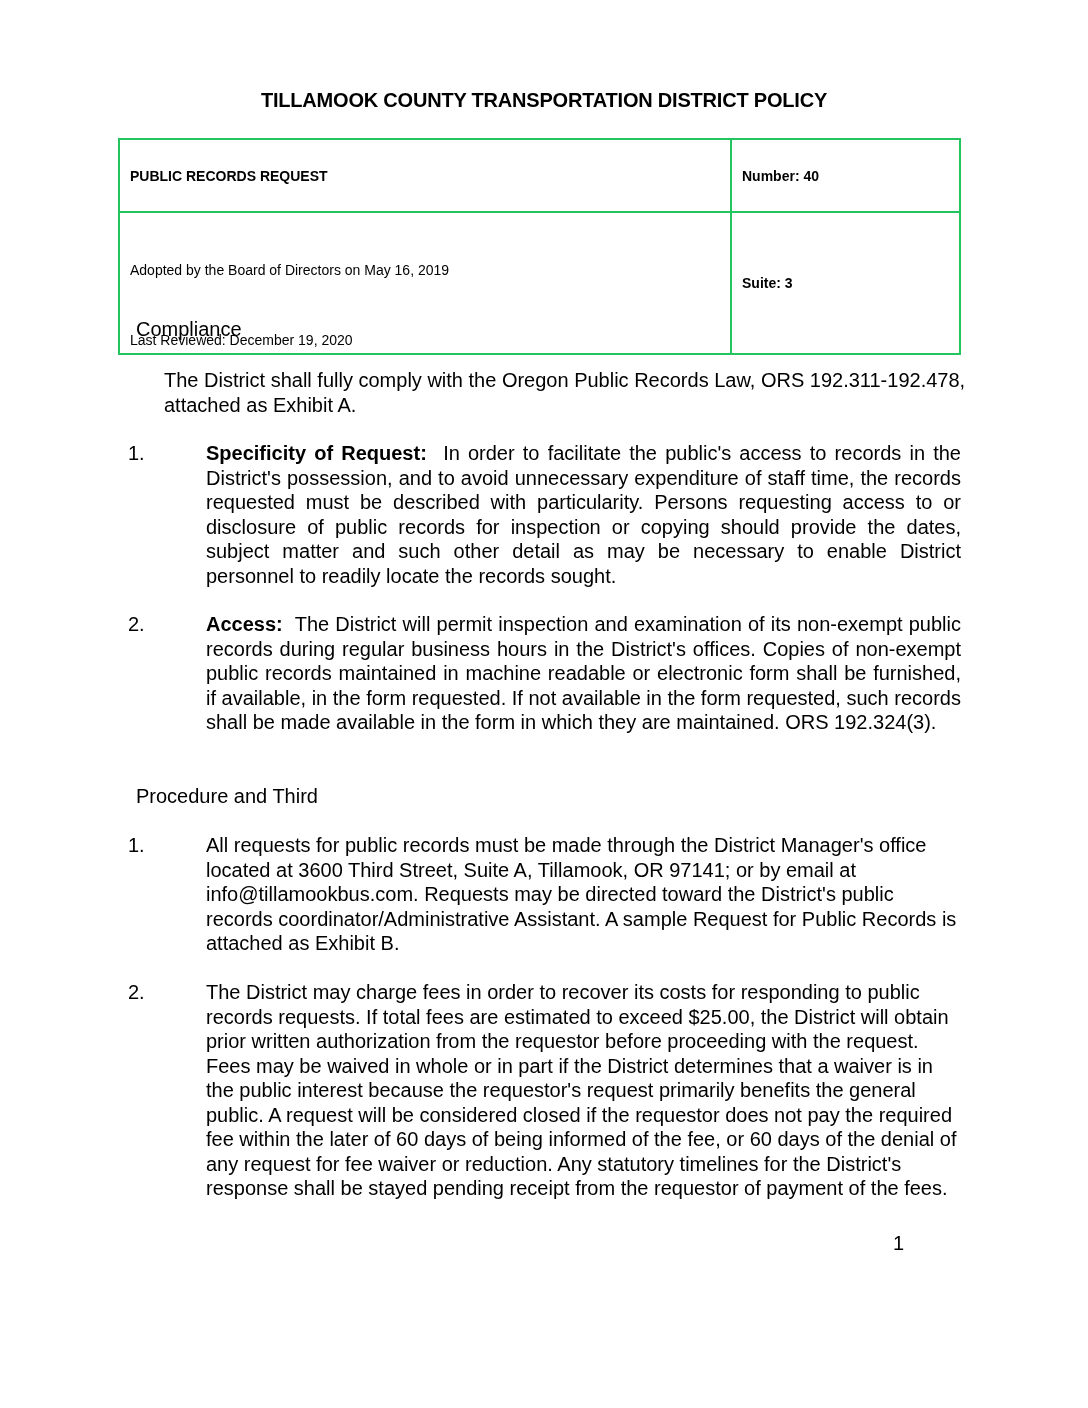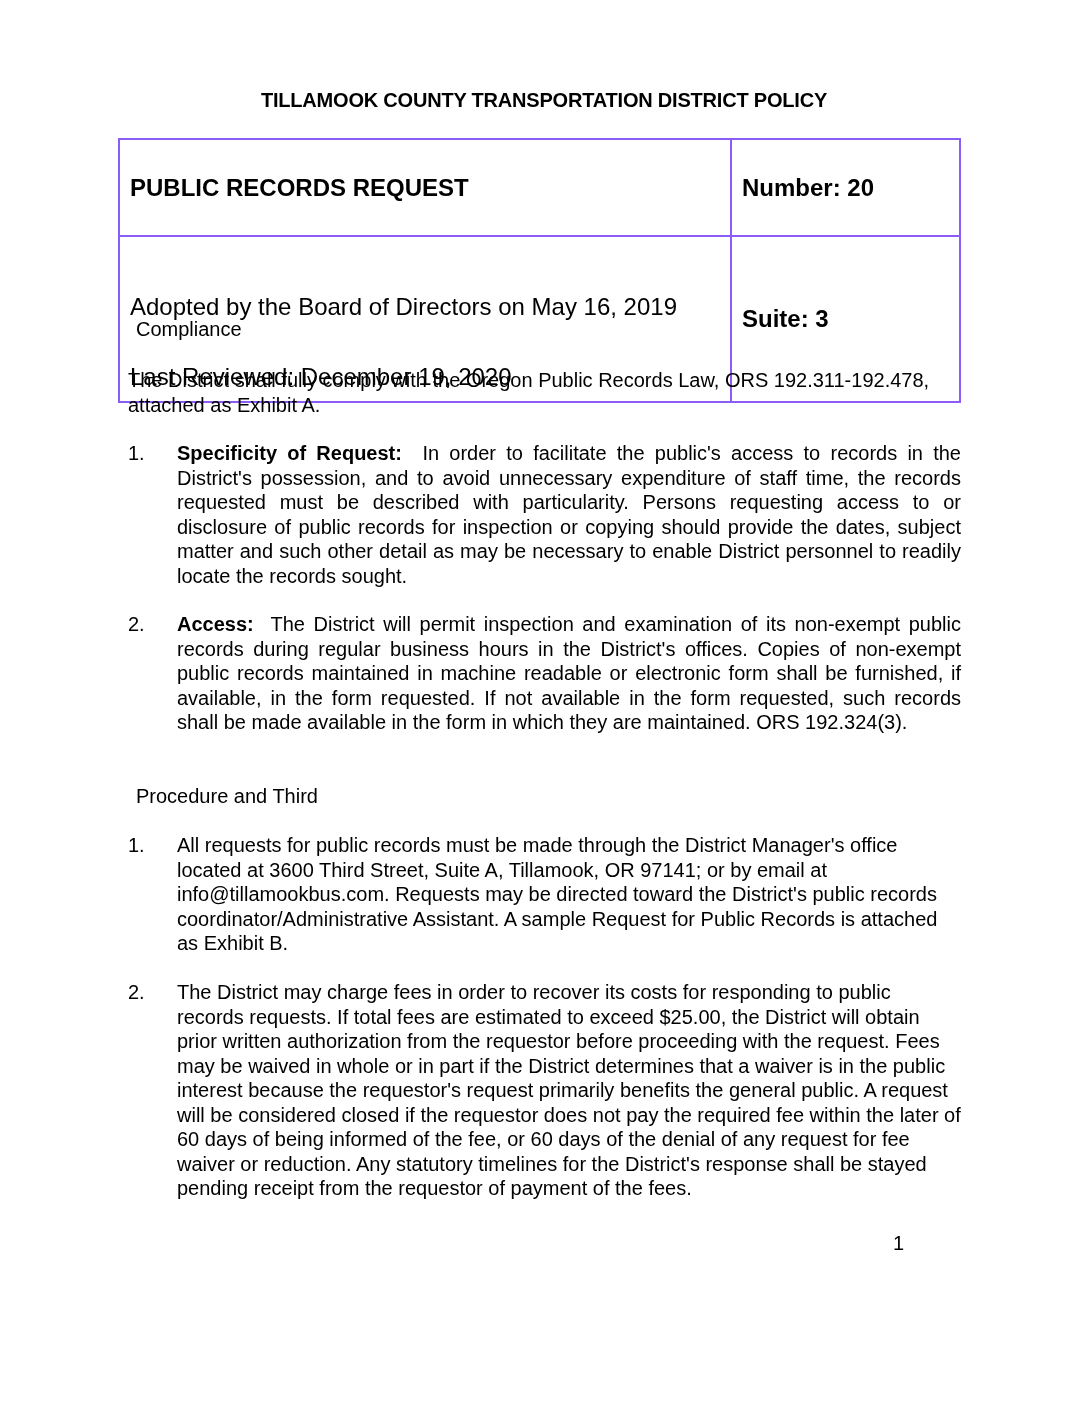--- a/index.html
+++ b/index.html
@@ -3,62 +3,62 @@
 <meta charset="utf-8">
 <style>
   html, body { margin: 0; padding: 0; background: #ffffff; }
   body { width: 1088px; height: 1408px; position: relative; overflow: hidden;
          font-family: "Liberation Sans", sans-serif; color: #000; }
   .page { position: absolute; left: 0; top: 0; width: 1032px; height: 1408px; }
   .doc-title { position: absolute; top: 89px; left: 0; width: 1088px; text-align: center;
                font-weight: bold; font-size: 20px; letter-spacing: -0.2px; }
   table.header-table { position: absolute; left: 118px; top: 138px; width: 843px;
                        border-collapse: collapse; }
-  table.header-table td { border: 2px solid #8b5cf6; font-size: 24px; padding: 12px 10px; vertical-align: middle; }
+  table.header-table td { border: 2px solid #22c55e; font-size: 14px; padding: 0 10px; vertical-align: middle; }
   tr.r1 td { height: 71px; }
   tr.r2 td { height: 76px; }
   td.left { width: 590px; }
   .bold { font-weight: bold; }
   .line { display: block; line-height: 25px; margin-top: 45px; }
   .heading { position: absolute; left: 136px; font-weight: normal; font-size: 20px; }
   .para { position: absolute; left: 128px; width: 833px; font-size: 20px; line-height: 24.5px; }
   .item { position: absolute; left: 128px; width: 833px; font-size: 20px; line-height: 24.5px; }
   .item .num { position: absolute; left: 0; top: 0; }
-  .item .body { margin-left: 49px; }
+  .item .body { margin-left: 78px; }
   .justify { text-align: justify; }
   .page-number { position: absolute; right: 128px; top: 1232px; font-size: 20px; }
 </style>
 </head>
 <body>
 
 <div class="page">
 
   <div class="doc-title">TILLAMOOK COUNTY TRANSPORTATION DISTRICT POLICY</div>
 
   <table class="header-table">
     <tbody>
         <tr class="r1">
       <td class="left bold">PUBLIC RECORDS REQUEST</td>
-      <td class="bold">Number: 20</td>
+      <td class="bold">Number: 40</td>
     </tr>
     <tr class="r2">
       <td class="left">
         <span class="line">Adopted by the Board of Directors on May 16, 2019</span>
         <span class="line">Last Reviewed: December 19, 2020</span>
       </td>
       <td>
         <span class="bold">Suite</span><span class="bold">: 3</span>
       </td>
     </tr>
   </tbody>
     </table>
 
   <div class="heading" style="top:318px;">Compliance</div>
 
-  <div class="para" style="top:368px; width:833px;">The District shall fully comply with the Oregon Public Records Law, ORS 192.311-192.478, attached as Exhibit A.</div>
+  <div class="para" style="top:368px; width:833px;margin-left:36px;">The District shall fully comply with the Oregon Public Records Law, ORS 192.311-192.478, attached as Exhibit A.</div>
 
   <div class="item justify" style="top:441px;">
     <span class="num">1.</span>
     <div class="body"><span class="bold">Specificity of Request:</span>&nbsp; <span>In order to facilitate the public's access to records in the District's possession, and to avoid unnecessary expenditure of staff time, the records requested must be described with particularity.  Persons requesting access to or disclosure of public records for inspection or copying should provide the dates, subject matter and such other detail as may be necessary to enable District personnel to readily locate the records sought.</span></div>
   </div>
 
   <div class="item justify" style="top:612px;">
     <span class="num">2.</span>
     <div class="body"><span class="bold">Access:</span>&nbsp; <span>The District will permit inspection and examination of its non-exempt public records during regular business hours in the District's offices.  Copies of non-exempt public records maintained in machine readable or electronic form shall be furnished, if available, in the form requested.  If not available in the form requested, such records shall be made available in the form in which they are maintained. ORS 192.324(3).</span></div>
   </div>

